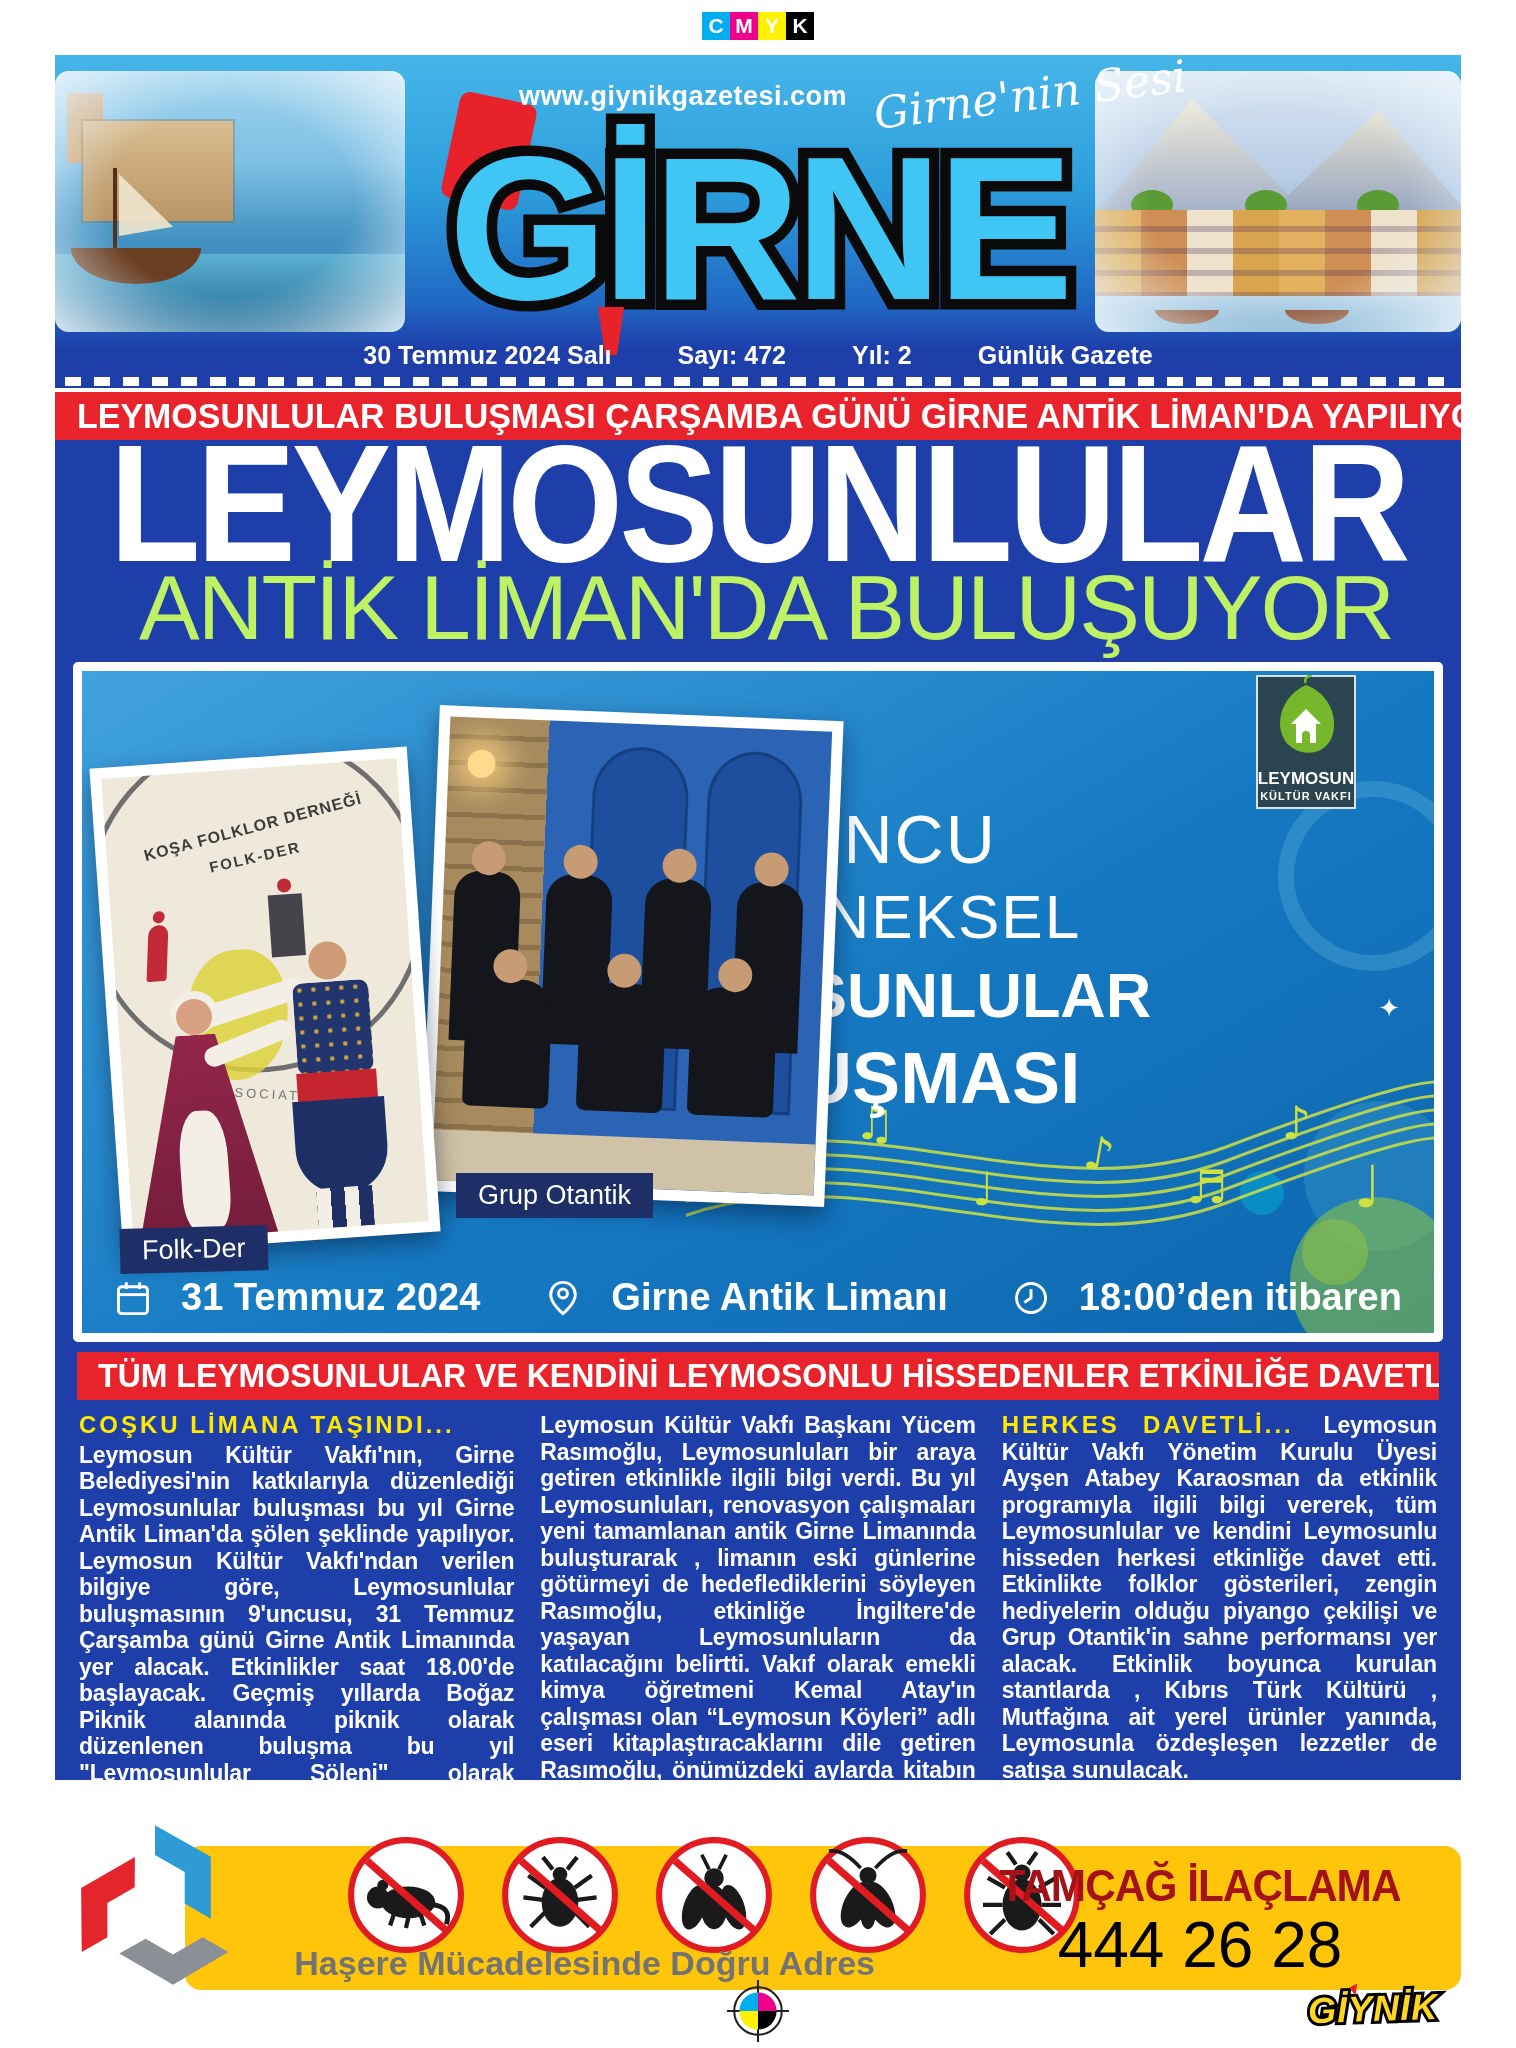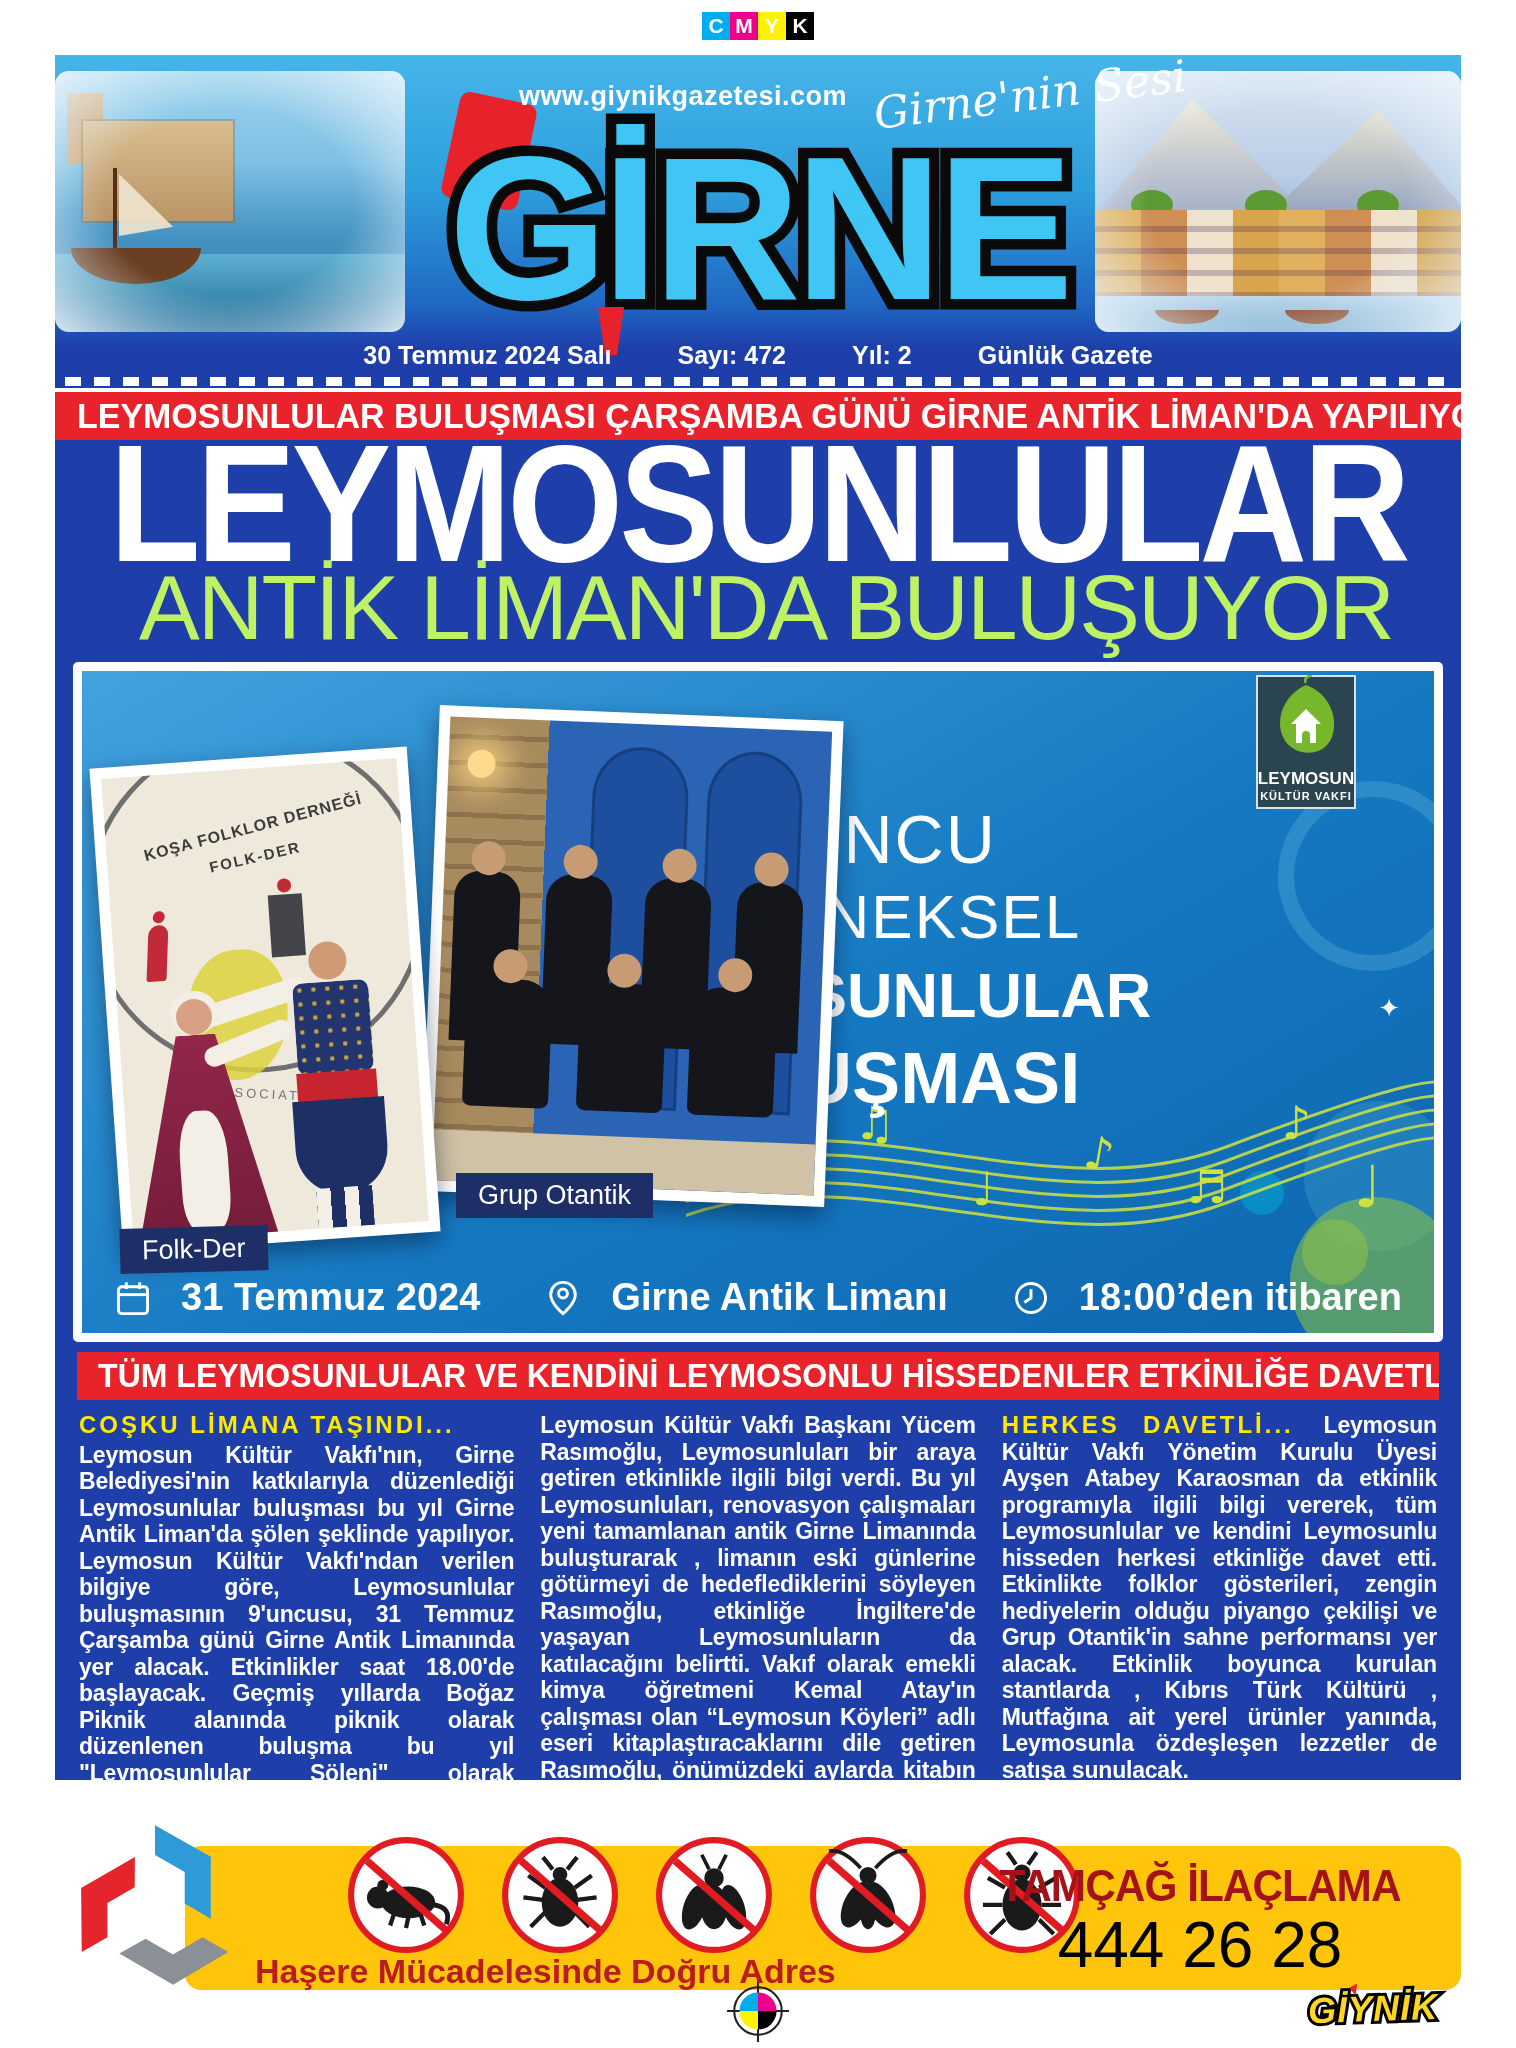--- a/index.html
+++ b/index.html
@@ -165,22 +165,22 @@
   .a-head.block { display:block; margin-bottom:3px; }
   .a-head.inline { display:inline; margin-right:10px; }
   .a-body { font-weight:bold; }
 
   
   .ad { position:absolute; left:55px; top:1800px; width:1406px; height:190px; }
   .ad-yellow { position:absolute; left:130px; right:0; top:46px; bottom:0; background:#fec50a; border-radius:16px; }
   .tamcag-logo { position:absolute; left:10px; top:8px; z-index:2; }
   .pests { position:absolute; left:290px; top:34px; display:flex; gap:32px; z-index:2; }
   .pest { width:122px; height:122px; }
-  .ad-slogan { position:absolute; left:200px; top:152px; width:620px; text-align:left;
-    font-size:34px; font-weight:bold; color:#b91c1c; z-index:2; }
+  .ad-slogan { position:absolute; left:200px; top:144px; width:620px; text-align:right;
+    font-size:34px; font-weight:bold; color:#737373; z-index:2; }
   .ad-company { position:absolute; right:26px; top:60px; width:470px; text-align:center; color:#a31217;
     font-size:45px; font-weight:bold; letter-spacing:-1px; transform:scaleX(.94); z-index:2; }
   .ad-phone { position:absolute; right:26px; top:108px; width:470px; text-align:center; color:#000;
     font-size:64px; font-weight:normal; z-index:2; }
 
   .giynik { position:absolute; right:58px; top:1983px; transform:rotate(-2deg); }
   .regmark { position:absolute; left:50%; top:1980px; transform:translateX(-50%); }
 </style>
 </head>
 <body>

